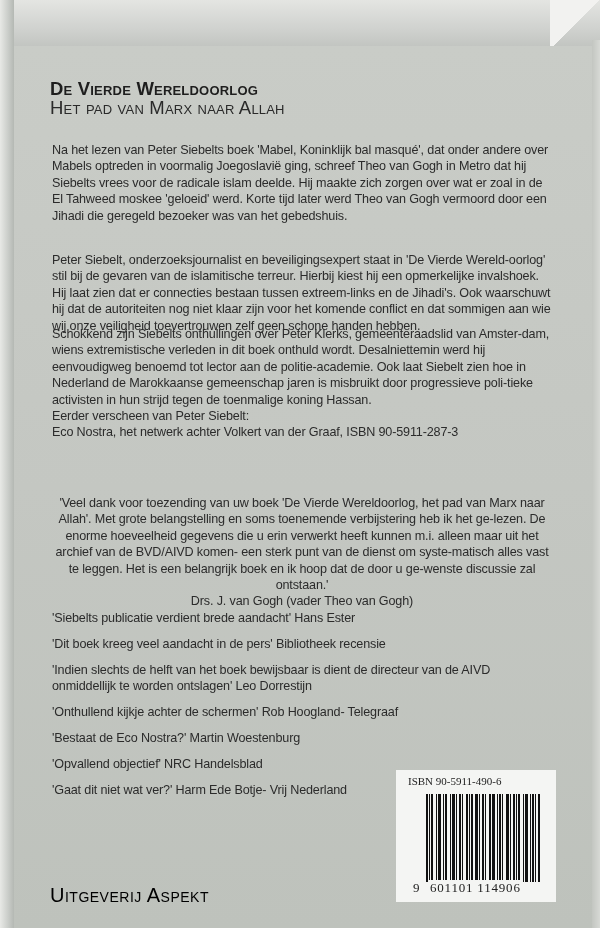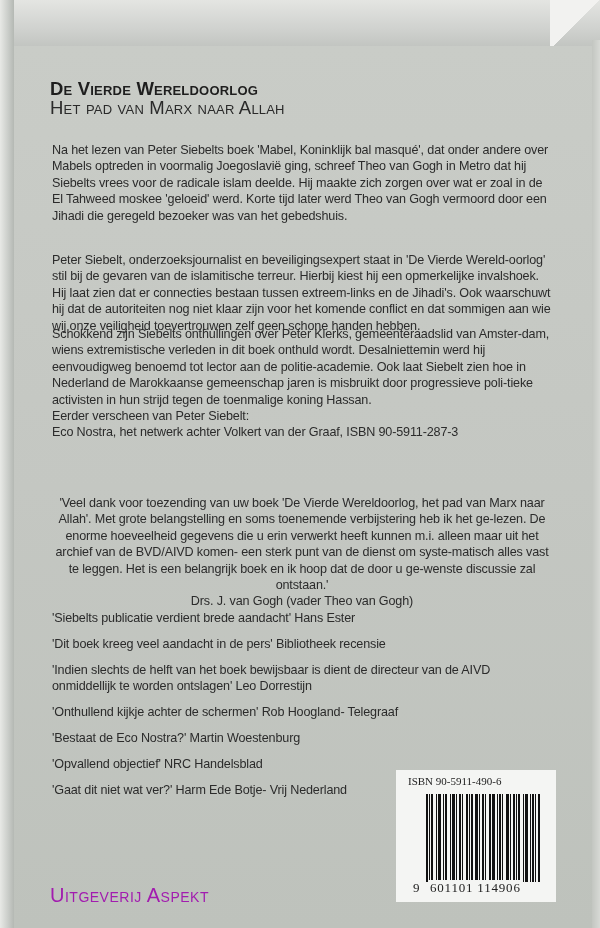--- a/index.html
+++ b/index.html
@@ -58,21 +58,21 @@
     .q1 { top: 610px; }
     .q2 { top: 636px; }
     .q3 { top: 662px; }
     .q4 { top: 704px; }
     .q5 { top: 730px; }
     .q6 { top: 756px; }
     .q7 { top: 782px; }
     .publisher {
       position: absolute; left: 50px; top: 884px;
       font-family: "Liberation Sans", sans-serif;
-      font-size: 20px; color: #a21caf;
+      font-size: 20px; color: #000000;
       font-variant: small-caps; letter-spacing: 0.5px;
     }
     .barcode-box {
       position: absolute; left: 396px; top: 770px; width: 160px; height: 132px;
       background: #f4f5f3;
     }
     .isbn-label {
       position: absolute; left: 0; width: 160px; top: 5px; text-align: left;
       font-family: "Liberation Serif", serif; font-size: 11px; color: #222; margin-left: 12px;
     }

